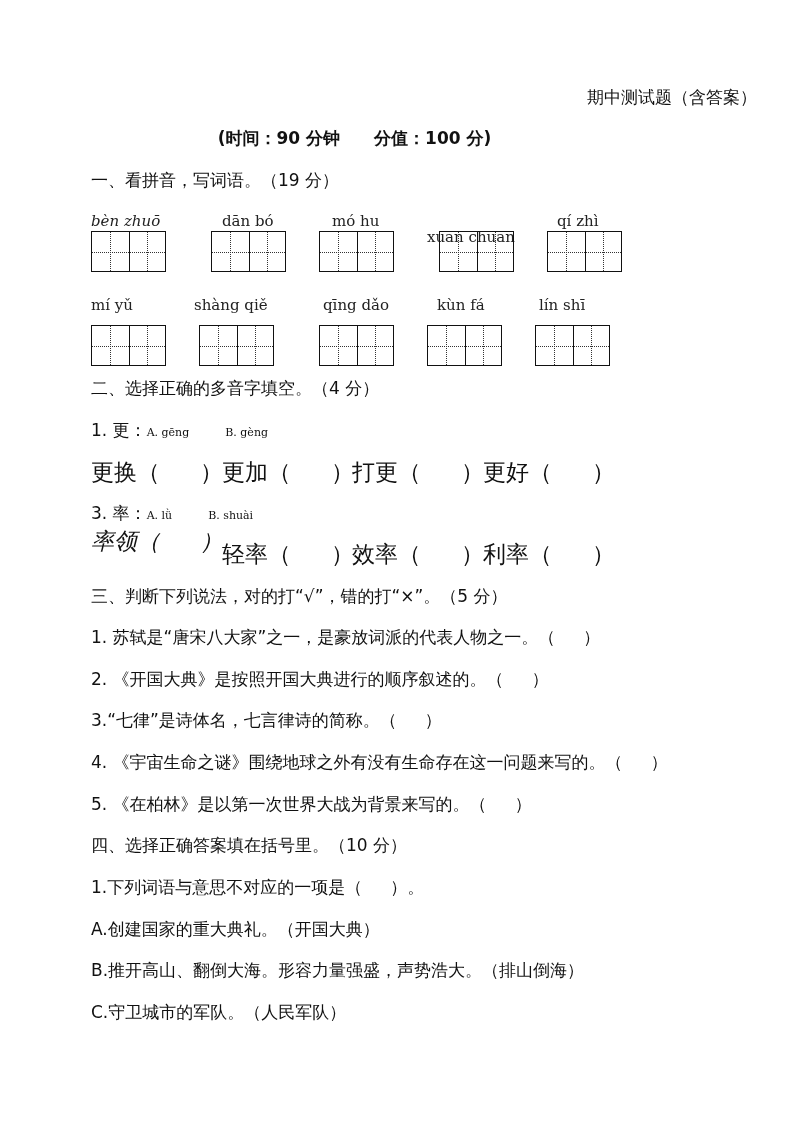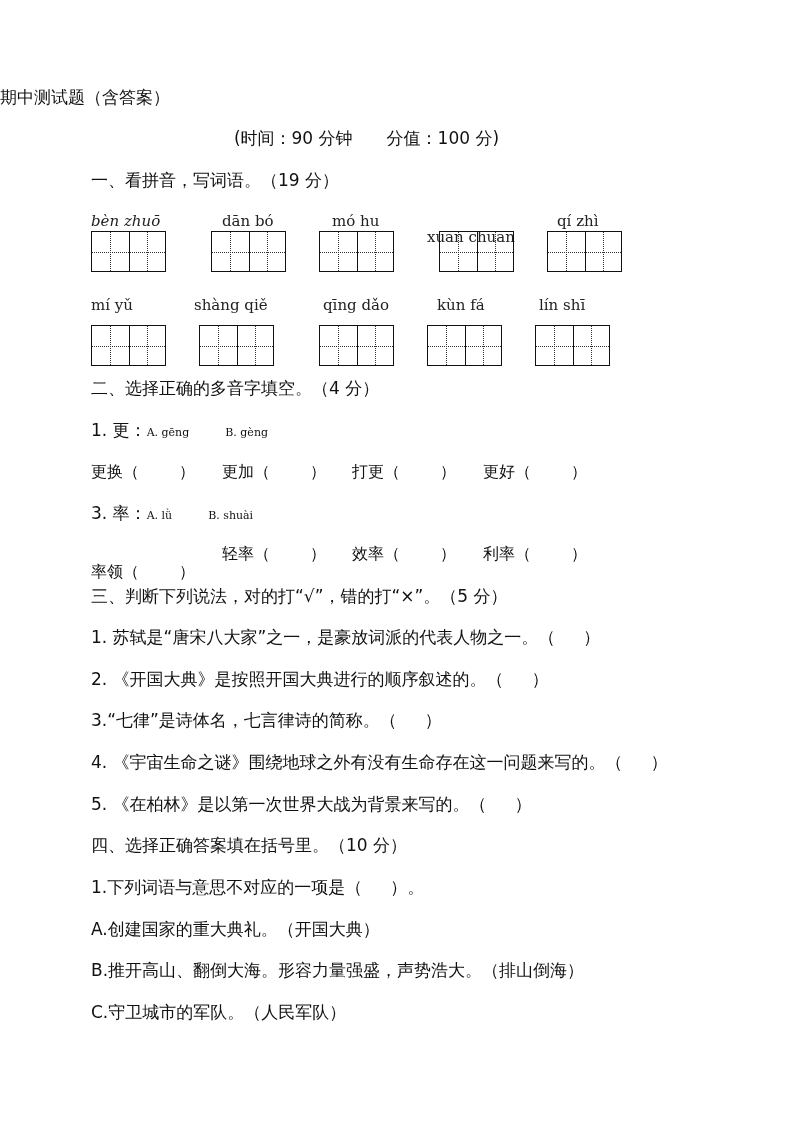--- a/index.html
+++ b/index.html
@@ -10,26 +10,26 @@
     body {
       width: 793px;
       height: 1122px;
       position: relative;
       overflow: hidden;
       color: #111111;
       font-family: "DejaVu Sans", "Liberation Sans", sans-serif;
     }
     .abs { position: absolute; white-space: nowrap; }
     .title {
-      left: 0; width: 757px; text-align: left;
+      left: 0; width: 757px; text-align: right;
       top: 86px; font-size: 17px; line-height: 22px;
     }
     .subtitle {
-      left: 12px; width: 709px; text-align: center;
-      top: 127px; font-size: 17px; line-height: 22px;
+      left: 0; width: 709px; text-align: center;
+      top: 127px; font-size: 17px; line-height: 22px; font-weight: bold;
     }
     .line {
       left: 91px; font-size: 17px; line-height: 22px;
     }
     .pinyin {
       font-family: "DejaVu Serif", "Liberation Serif", serif;
       font-size: 15px; line-height: 18px; color: #222;
     }
     .grid {
       position: absolute;
@@ -54,21 +54,21 @@
     .cell::after {
       content: "";
       position: absolute;
       top: 50%; left: 0; right: 0;
       border-top: 1.5px dotted #333;
     }
     .opt {
       font-family: "DejaVu Serif", "Liberation Serif", serif;
       font-size: 11px;
     }
-    .fill-item { position: absolute; font-size: 16px; line-height: 22px; white-space: nowrap; }
+    .fill-item { position: absolute; font-size: 23px; line-height: 22px; white-space: nowrap; }
     .paren-gap { display: inline-block; width: 40px; }
     .judge-gap { display: inline-block; width: 28px; }
   </style>
 </head>
 <body>
 
 <div class="abs title">期中测试题（含答案）</div>
 <div class="abs subtitle">(时间：90 分钟　　分值：100 分)</div>
 
 <div class="abs line" style="top:169px;">一、看拼音，写词语。（19 分）</div>
@@ -135,21 +135,21 @@
 
 <div class="fill-item" style="left:91px; top:461px;"><span>更换（</span><span class="paren-gap"></span><span>）</span></div>
 <div class="fill-item" style="left:222px; top:461px;"><span>更加（</span><span class="paren-gap"></span><span>）</span></div>
 <div class="fill-item" style="left:352px; top:461px;"><span>打更（</span><span class="paren-gap"></span><span>）</span></div>
 <div class="fill-item" style="left:483px; top:461px;"><span>更好（</span><span class="paren-gap"></span><span>）</span></div>
 
 <div class="abs line" style="top:502px;">
   <span>3. 率：</span><span class="opt">A. lǜ</span><span style="display:inline-block;width:36px;"></span><span class="opt">B. shuài</span>
 </div>
 
-<div class="fill-item" style="left:91px; top:561px;"><span>率领（</span><span class="paren-gap"></span><span>）</span></div>
+<div class="fill-item" style="left:91px; top:530px;font-style:italic;"><span>率领（</span><span class="paren-gap"></span><span>）</span></div>
 <div class="fill-item" style="left:222px; top:543px;"><span>轻率（</span><span class="paren-gap"></span><span>）</span></div>
 <div class="fill-item" style="left:352px; top:543px;"><span>效率（</span><span class="paren-gap"></span><span>）</span></div>
 <div class="fill-item" style="left:483px; top:543px;"><span>利率（</span><span class="paren-gap"></span><span>）</span></div>
 
 <div class="abs line" style="top:585px;">三、判断下列说法，对的打“√”，错的打“×”。（5 分）</div>
 
 <div class="abs line" style="top:626px;"><span>1. 苏轼是“唐宋八大家”之一，是豪放词派的代表人物之一。（</span><span class="judge-gap"></span><span>）</span></div>
 <div class="abs line" style="top:668px;"><span>2. 《开国大典》是按照开国大典进行的顺序叙述的。（</span><span class="judge-gap"></span><span>）</span></div>
 <div class="abs line" style="top:709px;"><span>3.“七律”是诗体名，七言律诗的简称。（</span><span class="judge-gap"></span><span>）</span></div>
 <div class="abs line" style="top:751px;"><span>4. 《宇宙生命之谜》围绕地球之外有没有生命存在这一问题来写的。（</span><span class="judge-gap"></span><span>）</span></div>

